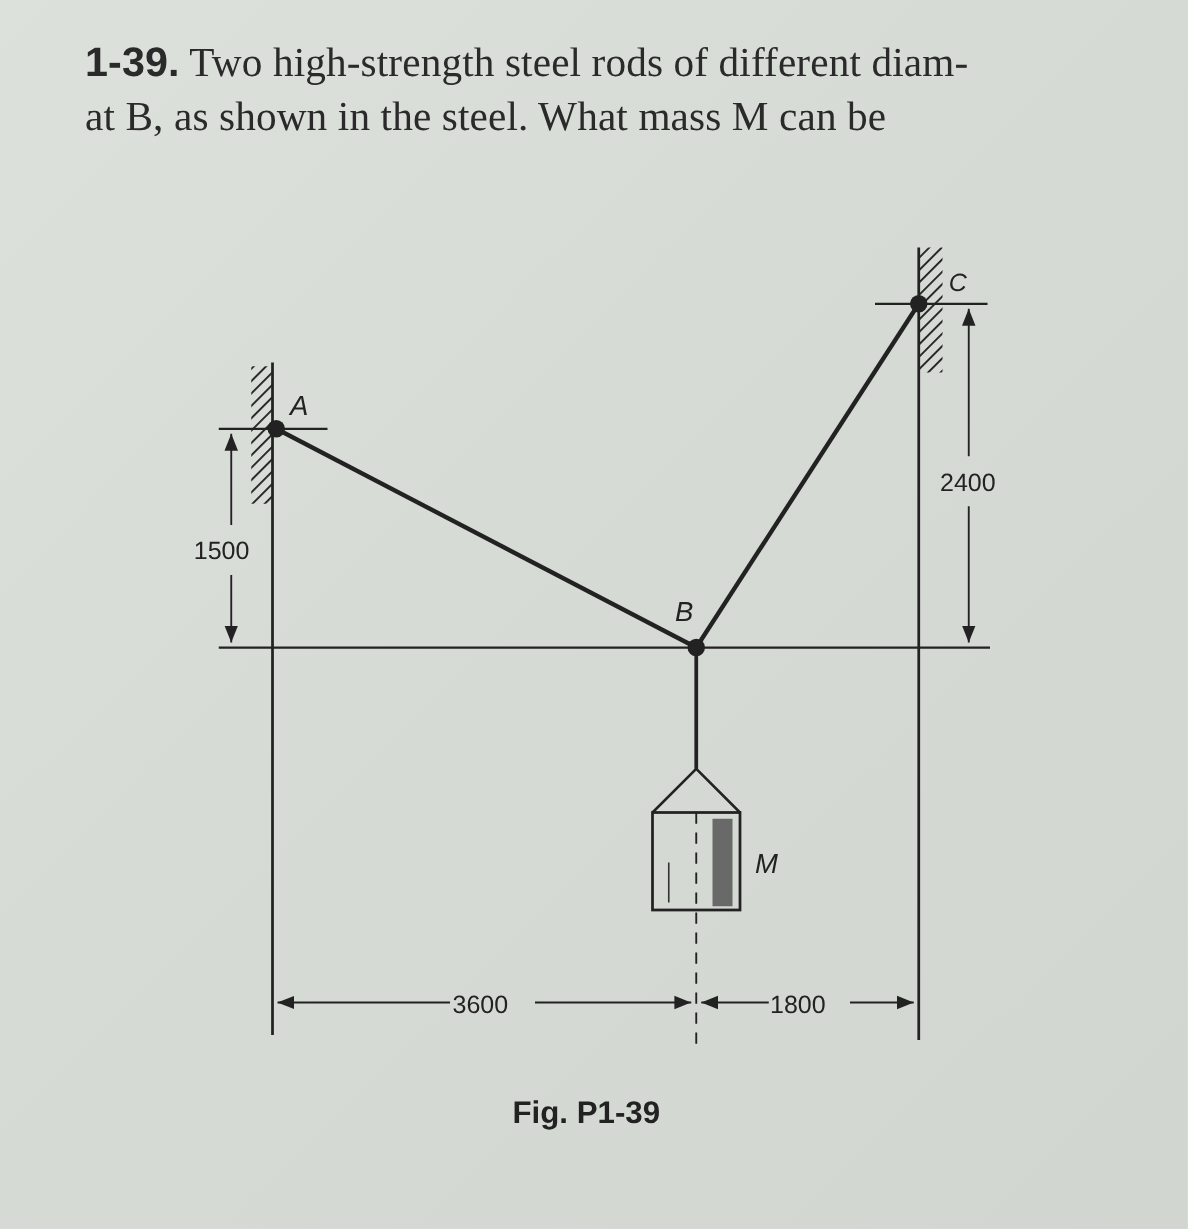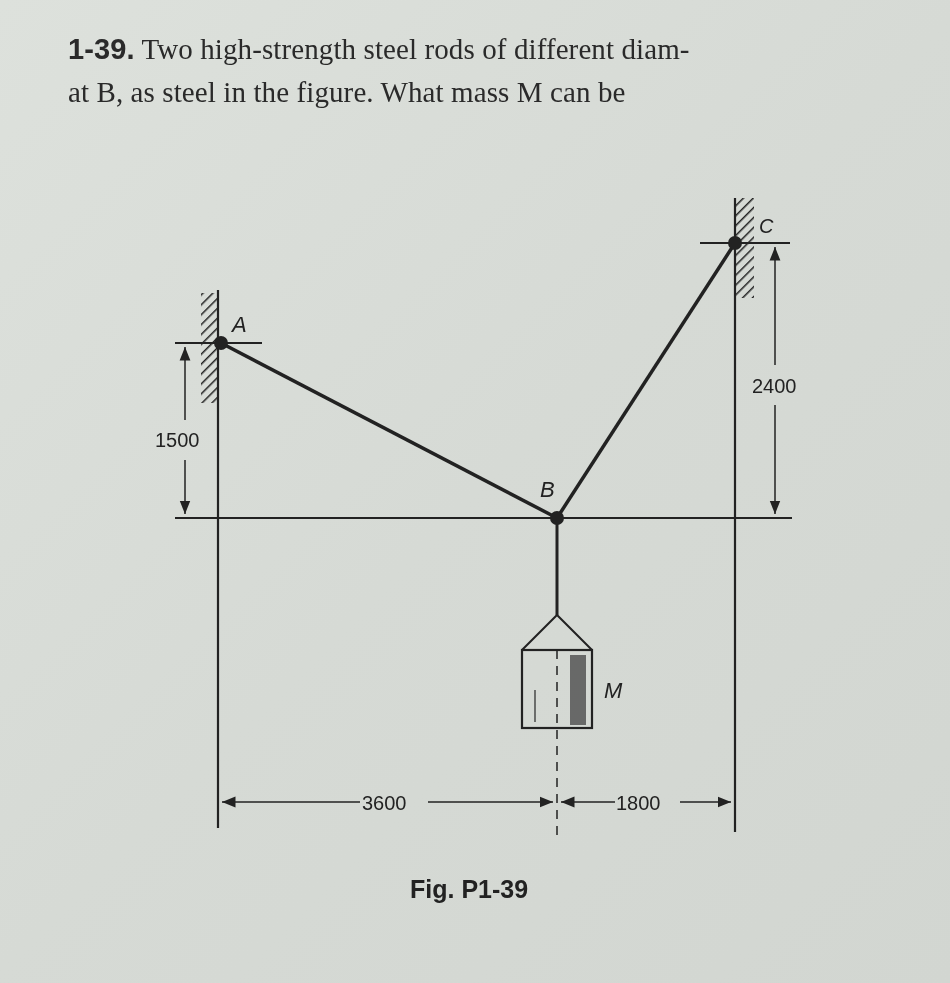--- a/index.html
+++ b/index.html
@@ -1,33 +1,33 @@
 <!DOCTYPE html>
 <html><head>
 <meta charset="utf-8">
 <style>
   html,body{margin:0;padding:0;}
   body{width:950px;height:983px;background:#d8dcd8;position:relative;overflow:hidden;
        font-family:"Liberation Serif","DejaVu Serif",serif;}
   .page{position:absolute;inset:0;background:linear-gradient(135deg,#dde1dc 0%,#d6dad5 50%,#d2d6d1 100%);}
-  .problem{position:absolute;left:68px;top:28px;width:820px;font-size:29px;line-height:43px;color:#2a2a2a;
+  .problem{position:absolute;left:68px;top:28px;width:820px;font-size:33px;line-height:43px;color:#2a2a2a;
            text-align:justify;letter-spacing:0.1px;}
   .problem .num{font-family:"Liberation Sans","DejaVu Sans",sans-serif;font-weight:bold;}
   .line{display:block;white-space:nowrap;}
   svg{position:absolute;left:0;top:0;}
   .lbl{font-family:"Liberation Sans","DejaVu Sans",sans-serif;fill:#222;}
 </style>
 </head>
 <body>
 
 <div class="page"></div>
 
 <div class="problem">
   <span class="line"><span class="num">1-39.</span> <span>Two high-strength steel rods of different diam-</span></span>
-  <span class="line">at B, as steel in the figure. What mass M can be</span>
+  <span class="line">at B, as shown in the steel. What mass M can be</span>
 </div>
 
 <svg width="950" height="983" viewBox="0 0 950 983">
   <defs>
     <pattern id="hatch" width="7" height="7" patternUnits="userSpaceOnUse" patternTransform="rotate(45)">
       <rect width="7" height="7" fill="transparent"></rect>
       <line x1="0" y1="0" x2="0" y2="7" stroke="#222" stroke-width="3"></line>
     </pattern>
     <marker id="arr" viewBox="0 0 10 10" refX="10" refY="5" markerWidth="9" markerHeight="9" orient="auto-start-reverse">
       <path d="M0,1 L10,5 L0,9 z" fill="#222"></path>

